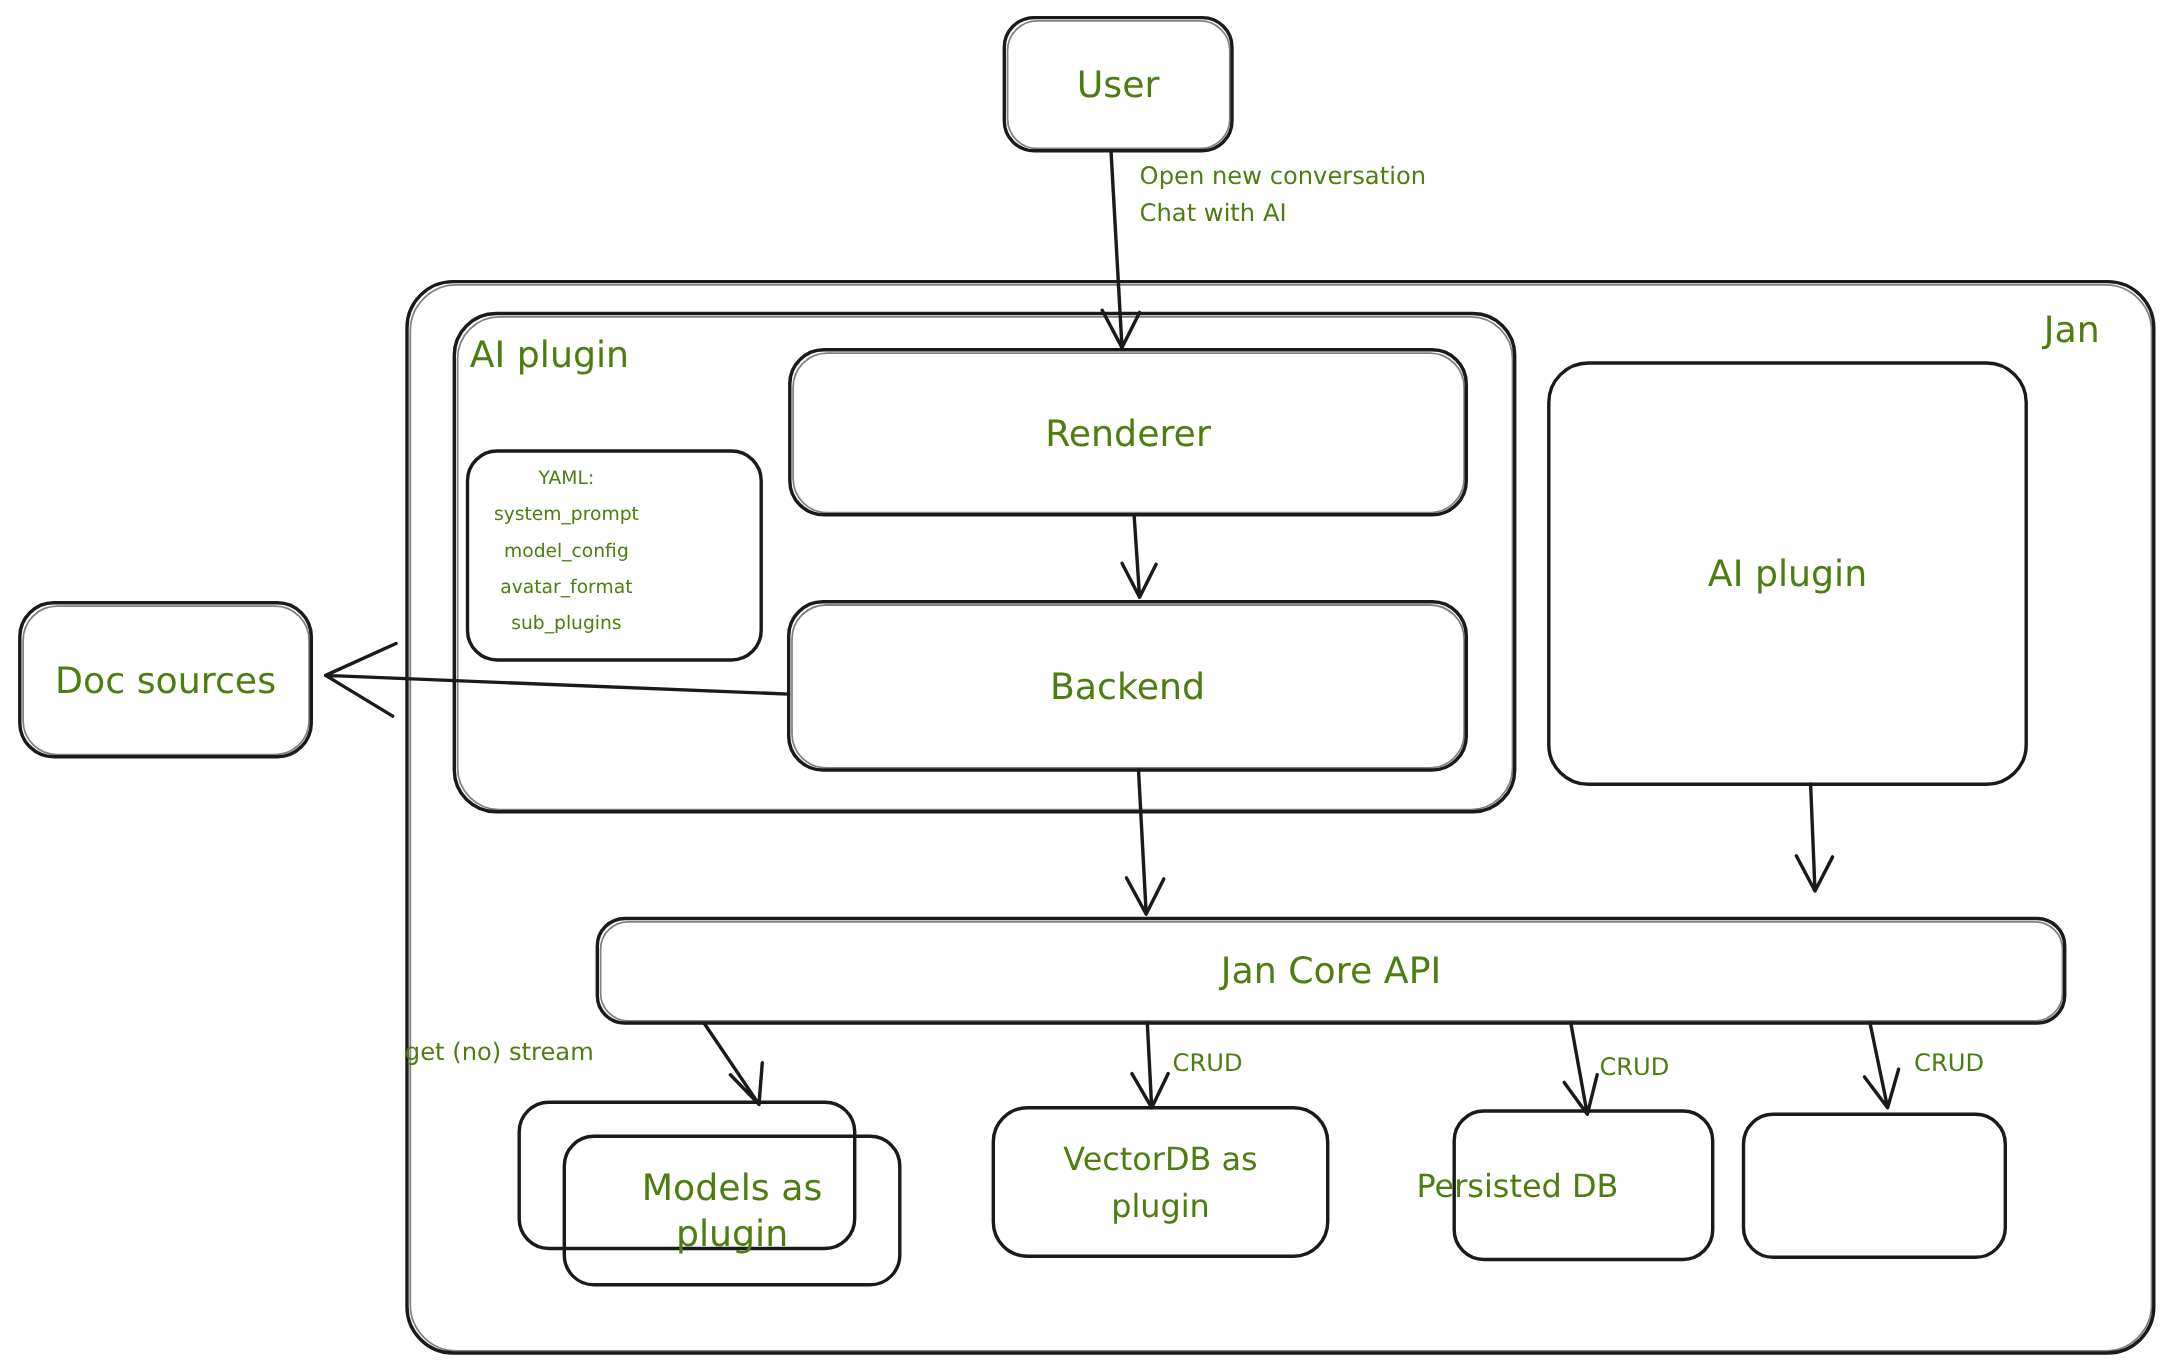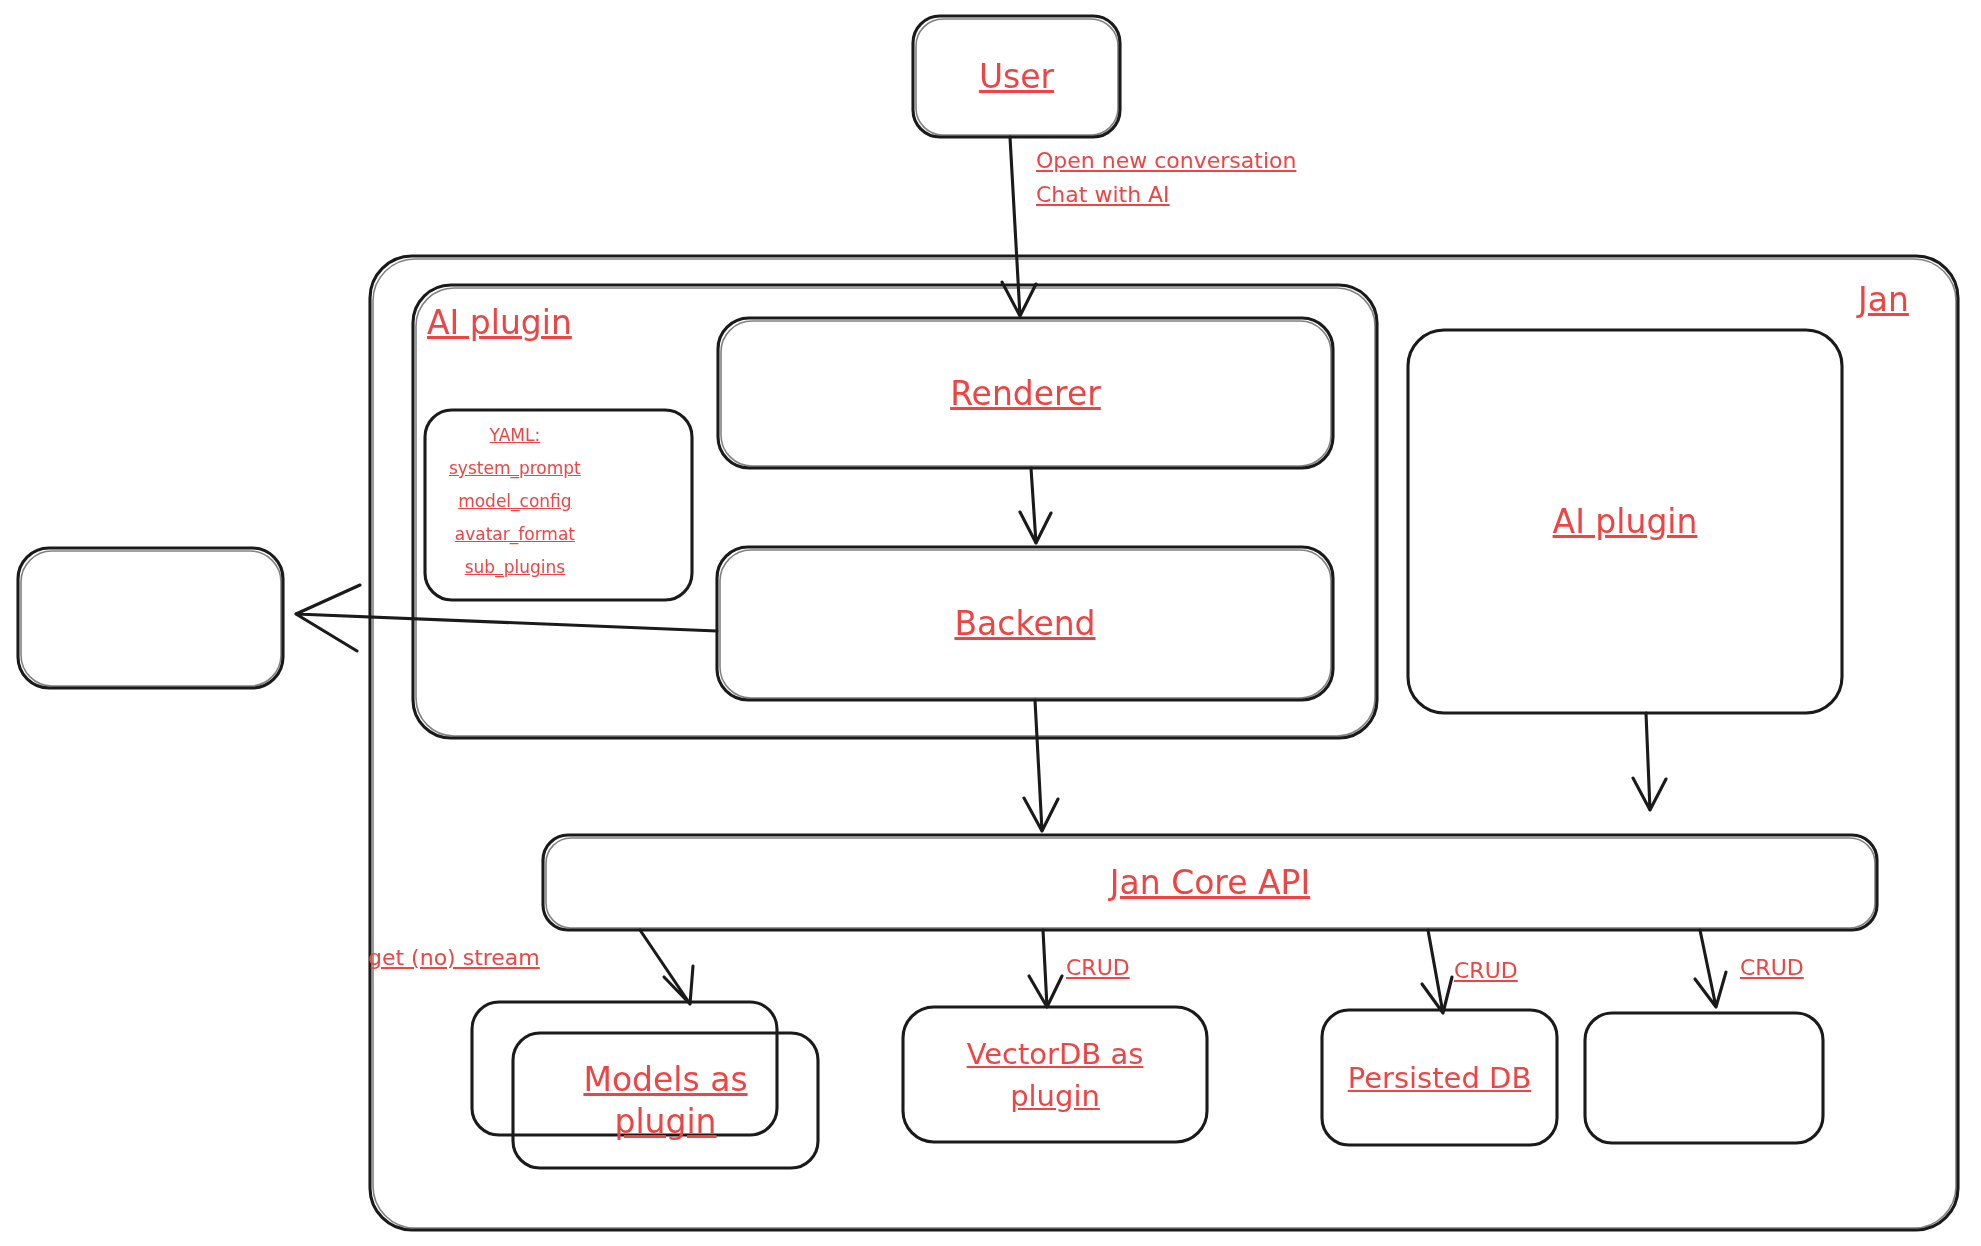--- a/index.html
+++ b/index.html
@@ -8,24 +8,23 @@
     width: 1981px;
     height: 1246px;
     background: #ffffff;
     font-family: "DejaVu Sans", sans-serif;
     color: #1a1a1a;
     overflow: hidden;
   }
   .canvas svg { position: absolute; left: 0; top: 0; }
   .lbl {
     position: absolute;
-    color: #ef4444;
+    color: #4d7c0f;
     white-space: nowrap;
     font-family: "DejaVu Sans", sans-serif;
-    text-decoration: underline;
   }
   .centerbox {
     display: flex;
     flex-direction: column;
     align-items: center;
     justify-content: center;
     text-align: center;
   }
   .f34 { font-size: 33px; }
   .f31 { font-size: 22px; }
@@ -98,36 +97,37 @@
   <div class="lbl f24" style="left:449px; top:419px;">
     <div>YAML:</div>
     <div>system_prompt</div>
     <div>model_config</div>
     <div>avatar_format</div>
     <div>sub_plugins</div>
   </div>
 
   <div class="lbl centerbox f34" style="left:717px; top:547px; width:616px; height:153px;">Backend</div>
 
+  <div class="lbl centerbox f34" style="left:18px; top:548px; width:265px; height:140px;">Doc sources</div>
 
   <div class="lbl centerbox f34" style="left:1408px; top:330px; width:434px; height:383px;">AI plugin</div>
 
   <div class="lbl centerbox f34" style="left:543px; top:835px; width:1334px; height:95px;">Jan Core API</div>
 
   <div class="lbl centerbox f34 lh" style="left:513px; top:1033px; width:305px; height:135px;">
     <div>Models as</div>
     <div>plugin</div>
   </div>
 
   <div class="lbl centerbox f30 lh" style="left:903px; top:1007px; width:304px; height:135px;">
     <div>VectorDB as</div>
     <div>plugin</div>
   </div>
 
-  <div class="lbl centerbox f30" style="left:1322px; top:1010px; width:235px; height:135px;">Persisted DB</div>
+  <div class="lbl centerbox f30" style="left:1262px; top:1010px; width:235px; height:135px;">Persisted DB</div>
 
 
   <div class="lbl f31" style="left:1036px; top:148px;">
     <div style="margin-bottom:9px;">Open new conversation</div>
     <div>Chat with AI</div>
   </div>
 
   <div class="lbl f31" style="left:368px; top:945px;">get (no) stream</div>
 
   <div class="lbl f31" style="left:1066px; top:955px;">CRUD</div>

